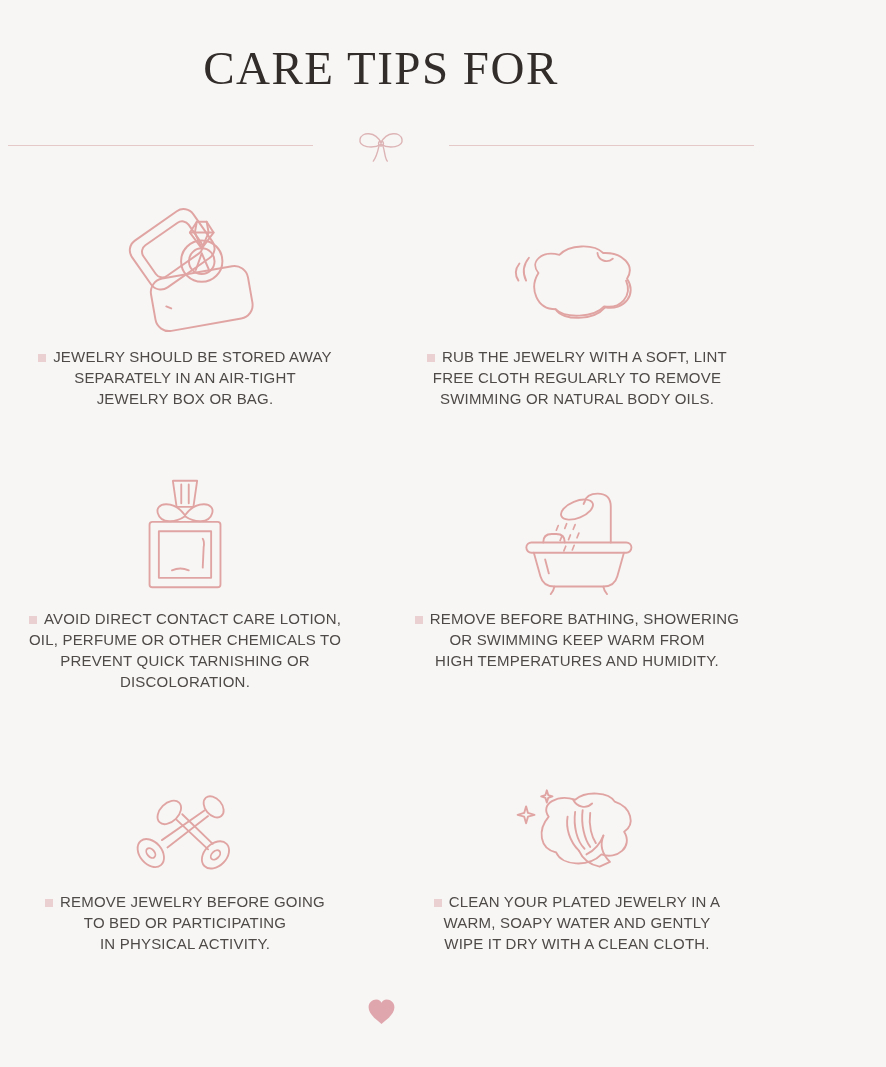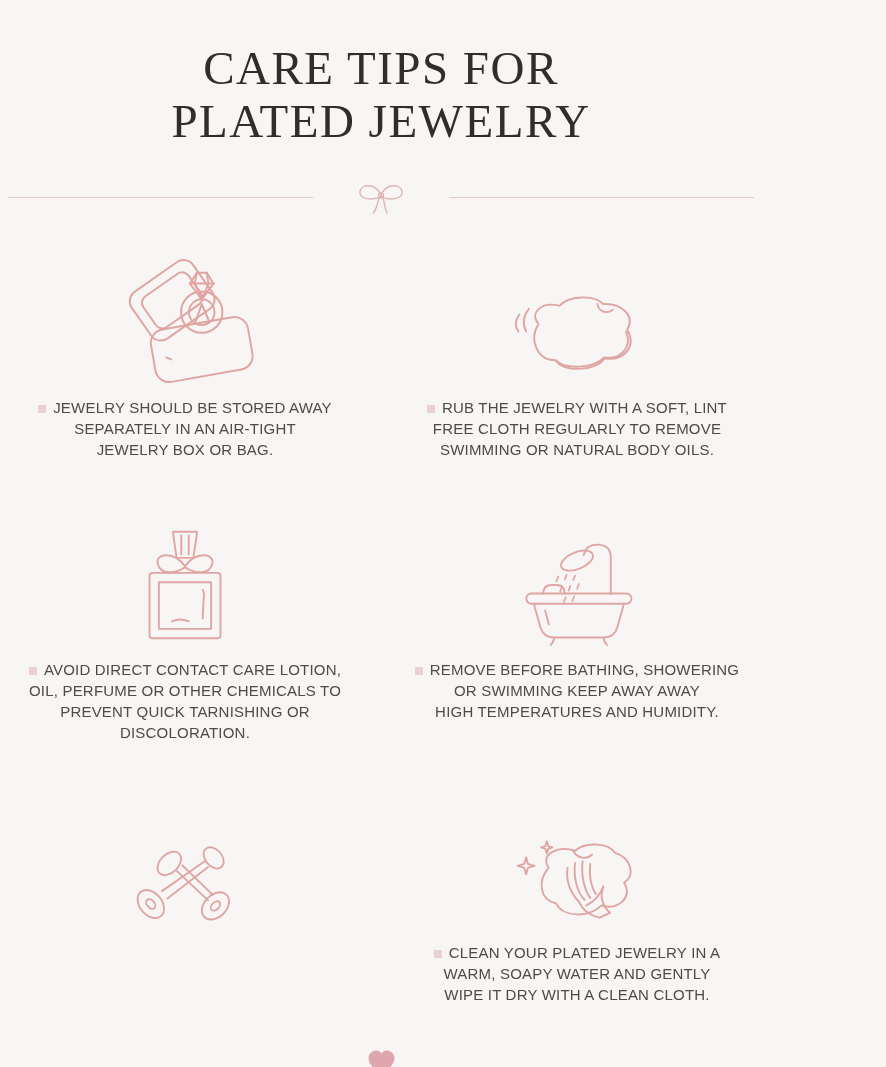--- a/index.html
+++ b/index.html
@@ -55,21 +55,20 @@
   svg.lineart{stroke:#e0a5a3;stroke-width:2;fill:none;stroke-linecap:round;stroke-linejoin:round;}
   svg.bow-art{stroke:#ddb4b6;stroke-width:2;fill:none;stroke-linecap:round;stroke-linejoin:round;}
 </style>
 </head>
 <body>
 
 <div class="page">
 
   <div class="title">
     <div>CARE TIPS FOR</div>
-    <div>PLATED JEWELRY</div>
   </div>
 
   <div class="divider">
     <div class="line"></div>
     <div class="bow">
       <svg class="bow-art" width="56" height="38" viewBox="0 0 80 54">
         <path d="M40 24 C32 7 12 8 10 19 C8 30 28 33 40 26"></path>
         <path d="M40 24 C48 7 68 8 70 19 C72 30 52 33 40 26"></path>
         <circle cx="40" cy="25" r="3.5"></circle>
         <path d="M37 29 C35 38 33 45 29 50"></path>
@@ -146,37 +145,40 @@
             <path d="M58 78 l-2 5 M67 77 l-2 5"></path>
           </g>
           <path d="M34 74 q0 -9 9 -9 h5 q9 0 9 9"></path>
           <rect x="16" y="74" width="112" height="11" rx="5.5"></rect>
           <path d="M24 85 L31 110 Q34 121 46 121 L98 121 Q110 121 113 110 L120 85"></path>
           <path d="M36 92 L40 107"></path>
           <path d="M46 121 q-1 5 -4 8 M98 121 q1 5 4 8"></path>
         </svg>
       </div>
       <div class="tip"><span class="bullet"></span><span>REMOVE BEFORE BATHING, SHOWERING
-OR SWIMMING KEEP AWAY AWAY
+OR SWIMMING KEEP WARM FROM
 HIGH TEMPERATURES AND HUMIDITY.</span></div>
     </div>
 
     <div class="cell">
       <div class="icon-wrap">
         <svg class="lineart" width="122" height="97" viewBox="0 0 130 105">
           <ellipse cx="48" cy="34" rx="15" ry="10" transform="rotate(-45 48 34)"></ellipse>
           <path d="M56 42 L90 74 M62 36 L95 68"></path>
           <ellipse cx="98" cy="80" rx="17" ry="12" transform="rotate(-45 98 80)"></ellipse>
           <ellipse cx="98" cy="80" rx="6" ry="4" transform="rotate(-45 98 80)"></ellipse>
           <ellipse cx="96" cy="28" rx="13" ry="9" transform="rotate(50 96 28)"></ellipse>
           <path d="M40 64 L86 32 M46 72 L90 38"></path>
           <ellipse cx="28" cy="78" rx="17" ry="12" transform="rotate(50 28 78)"></ellipse>
           <ellipse cx="28" cy="78" rx="6" ry="4" transform="rotate(50 28 78)"></ellipse>
         </svg>
       </div>
+      <div class="tip"><span class="bullet"></span><span>REMOVE JEWELRY BEFORE GOING
+TO BED OR PARTICIPATING
+IN PHYSICAL ACTIVITY.</span></div>
     </div>
 
     <div class="cell">
       <div class="icon-wrap">
         <svg class="lineart" width="132" height="99" viewBox="0 0 140 105">
           <path d="M40 40 C30 26 50 16 68 22 C80 12 104 14 110 24 C128 30 132 48 120 56 C130 72 112 86 96 80 C82 94 54 92 48 78 C30 74 28 54 40 40 Z"></path>
           <path d="M66 22 C70 30 80 32 86 26"></path>
           <path d="M60 40 C58 52 62 66 72 76"></path>
           <path d="M68 35 C66 50 70 66 78 74"></path>
           <path d="M76 33 C74 48 78 64 84 72"></path>

